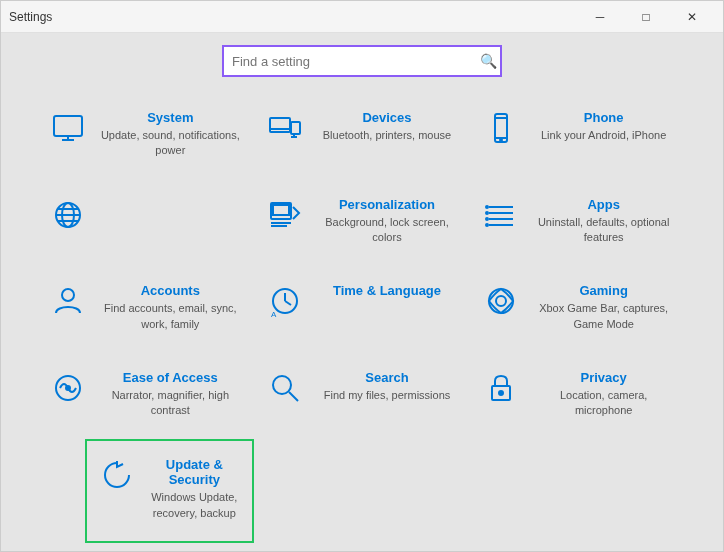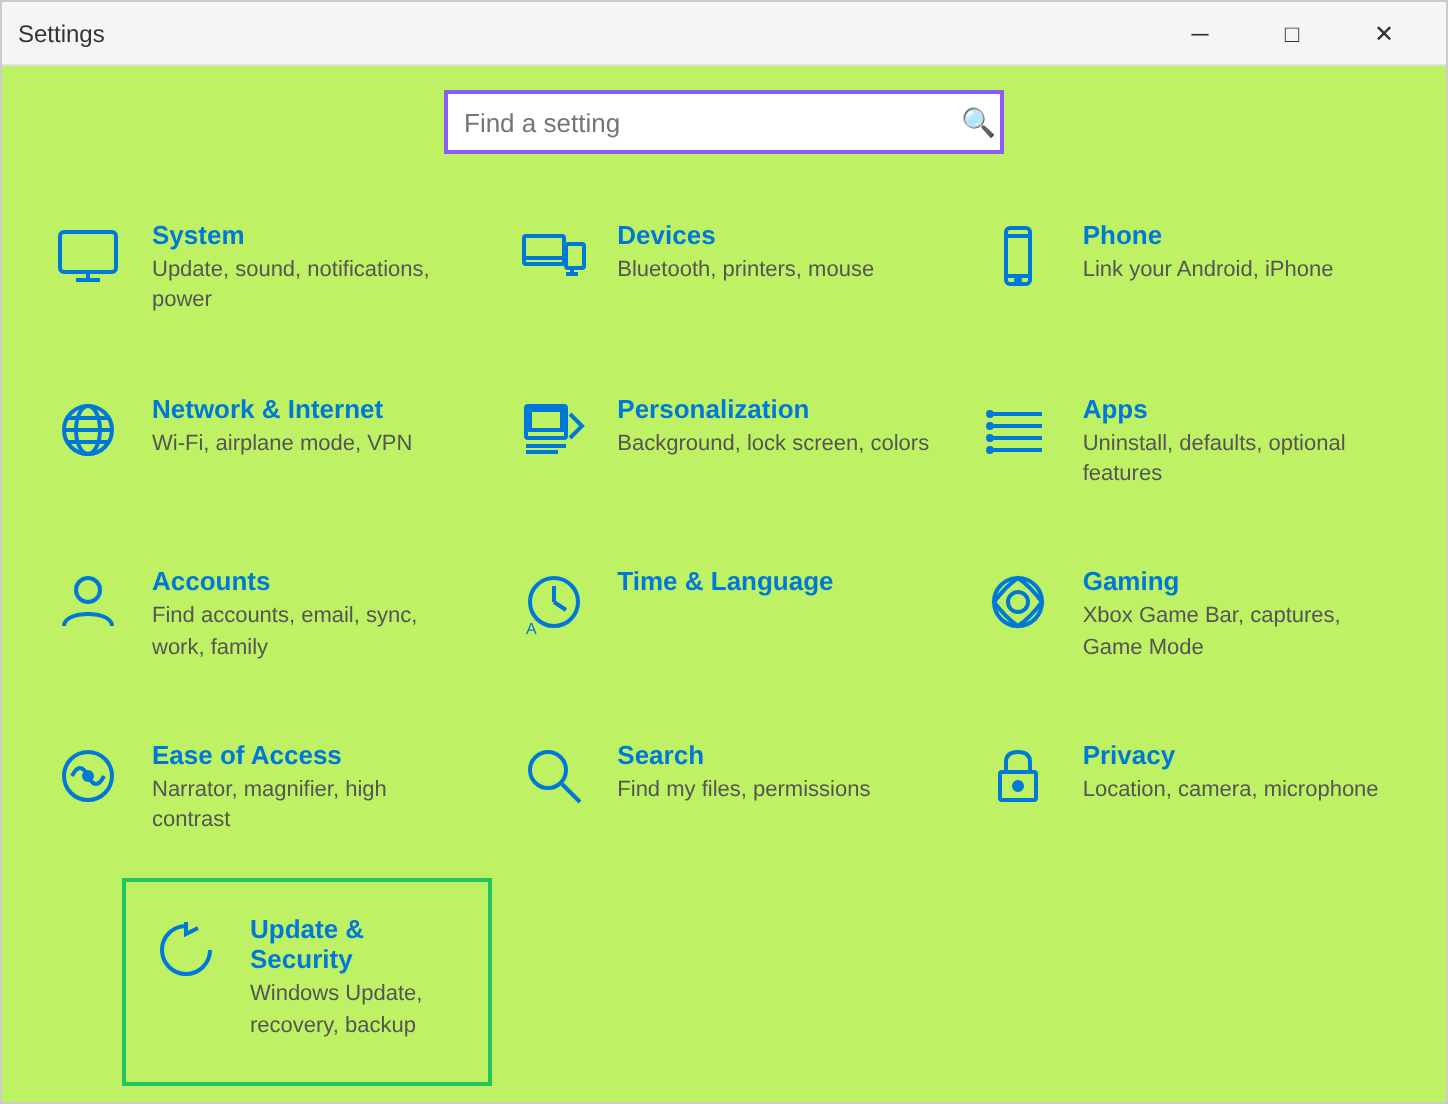--- a/index.html
+++ b/index.html
@@ -10,21 +10,21 @@
       height: 552px;
       overflow: hidden;
     }
 
     .window {
       width: 724px;
       height: 552px;
       border: 1px solid #ccc;
       display: flex;
       flex-direction: column;
-      background: #bef264;
+      background: #e5e5e5;
     }
 
     .title-bar {
       height: 32px;
       background: #f5f5f5;
       display: flex;
       align-items: center;
       justify-content: space-between;
       padding: 0 8px;
       border-bottom: 1px solid #e0e0e0;
@@ -85,23 +85,24 @@
       border: none;
       cursor: pointer;
       color: #555;
       font-size: 14px;
     }
 
     .settings-grid {
       display: grid;
       grid-template-columns: repeat(3, 1fr);
       gap: 0;
-      padding: 8px 12px;
+      padding: 8px 36px;
       flex: 1;
       overflow-y: auto;
+      text-align: center;
     }
 
     .setting-item {
       display: flex;
       align-items: flex-start;
       padding: 16px 12px;
       cursor: pointer;
       border: 1px solid transparent;
       gap: 14px;
     }
@@ -210,24 +211,20 @@
       <div class="setting-item">
         <div class="setting-icon">
           <svg viewBox="0 0 32 32" fill="none" stroke="#0078d7" stroke-width="2">
     <circle cx="16" cy="16" r="12"></circle>
     <ellipse cx="16" cy="16" rx="6" ry="12"></ellipse>
     <line x1="4" y1="16" x2="28" y2="16"></line>
     <line x1="6" y1="10" x2="26" y2="10"></line>
     <line x1="6" y1="22" x2="26" y2="22"></line>
   </svg>
         </div>
-        <div class="setting-text">
-          <div class="setting-title">Network &amp; Internet</div>
-          <div class="setting-desc">Wi-Fi, airplane mode, VPN</div>
-        </div>
       </div>
       <div class="setting-item">
         <div class="setting-icon">
           <svg viewBox="0 0 32 32" fill="none" stroke="#0078d7" stroke-width="2">
     <rect x="2" y="4" width="20" height="16" rx="1"></rect>
     <rect x="4" y="6" width="16" height="10" fill="none"></rect>
     <path d="M24 8 L30 14 L24 20" stroke="#0078d7" stroke-width="2"></path>
     <line x1="2" y1="24" x2="22" y2="24"></line>
     <line x1="2" y1="27" x2="18" y2="27"></line>
   </svg>

